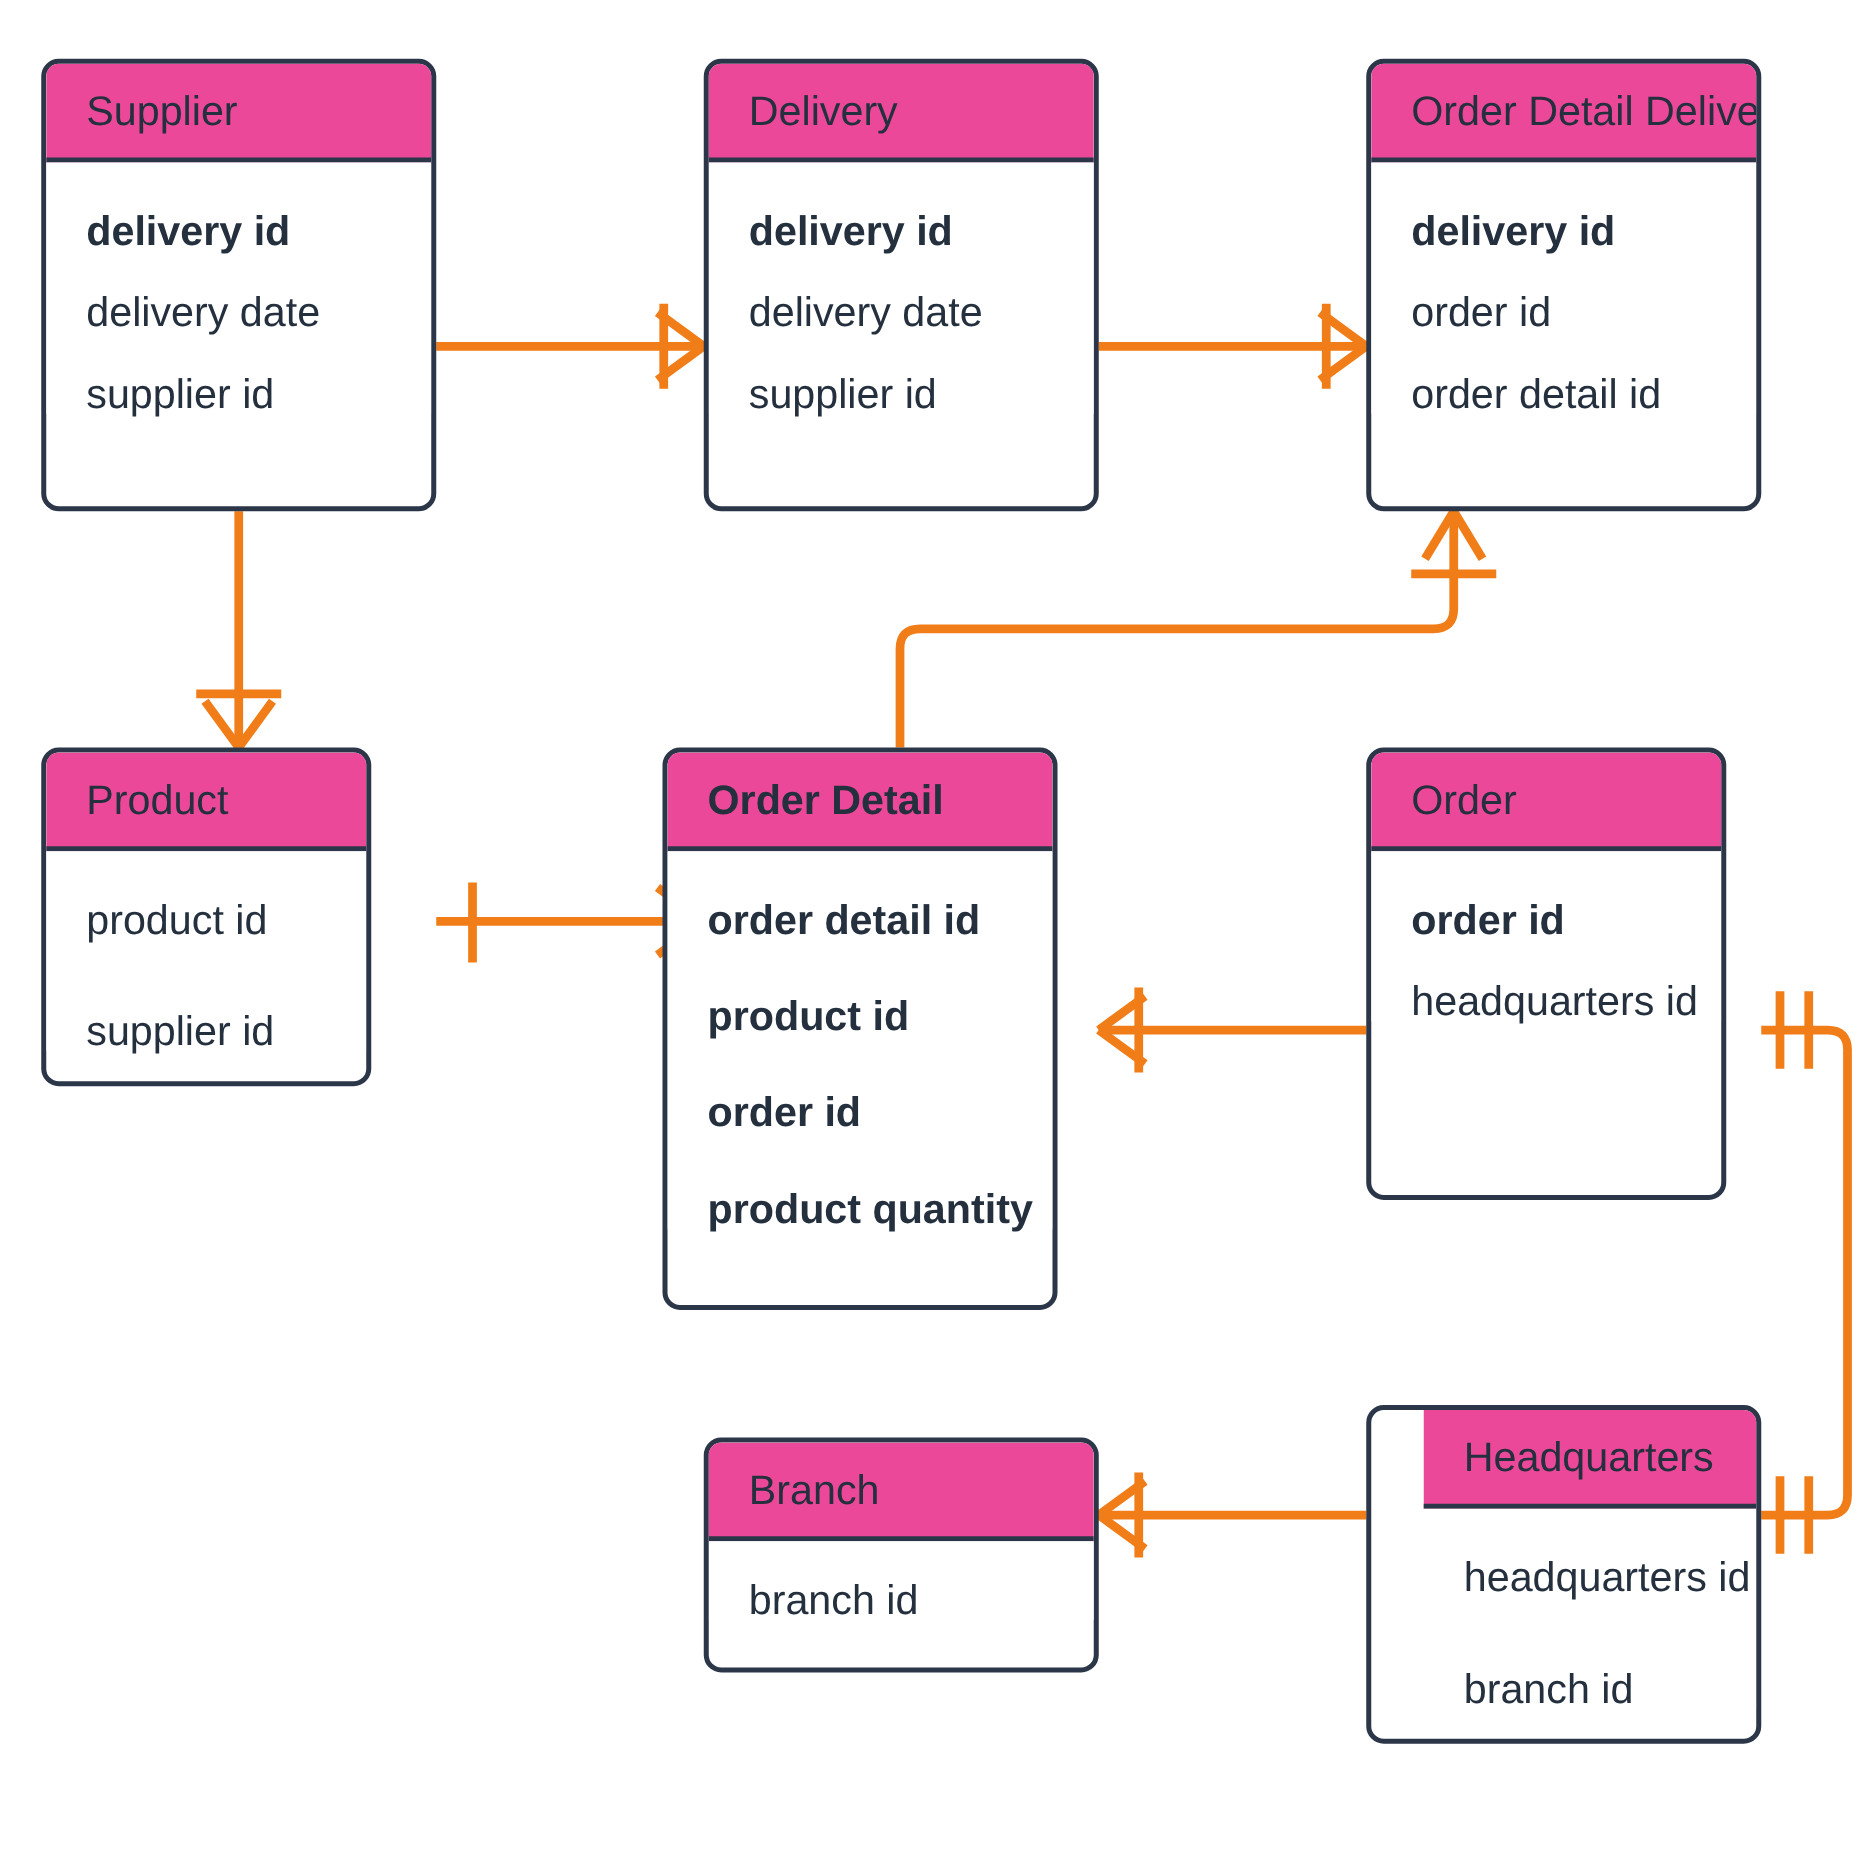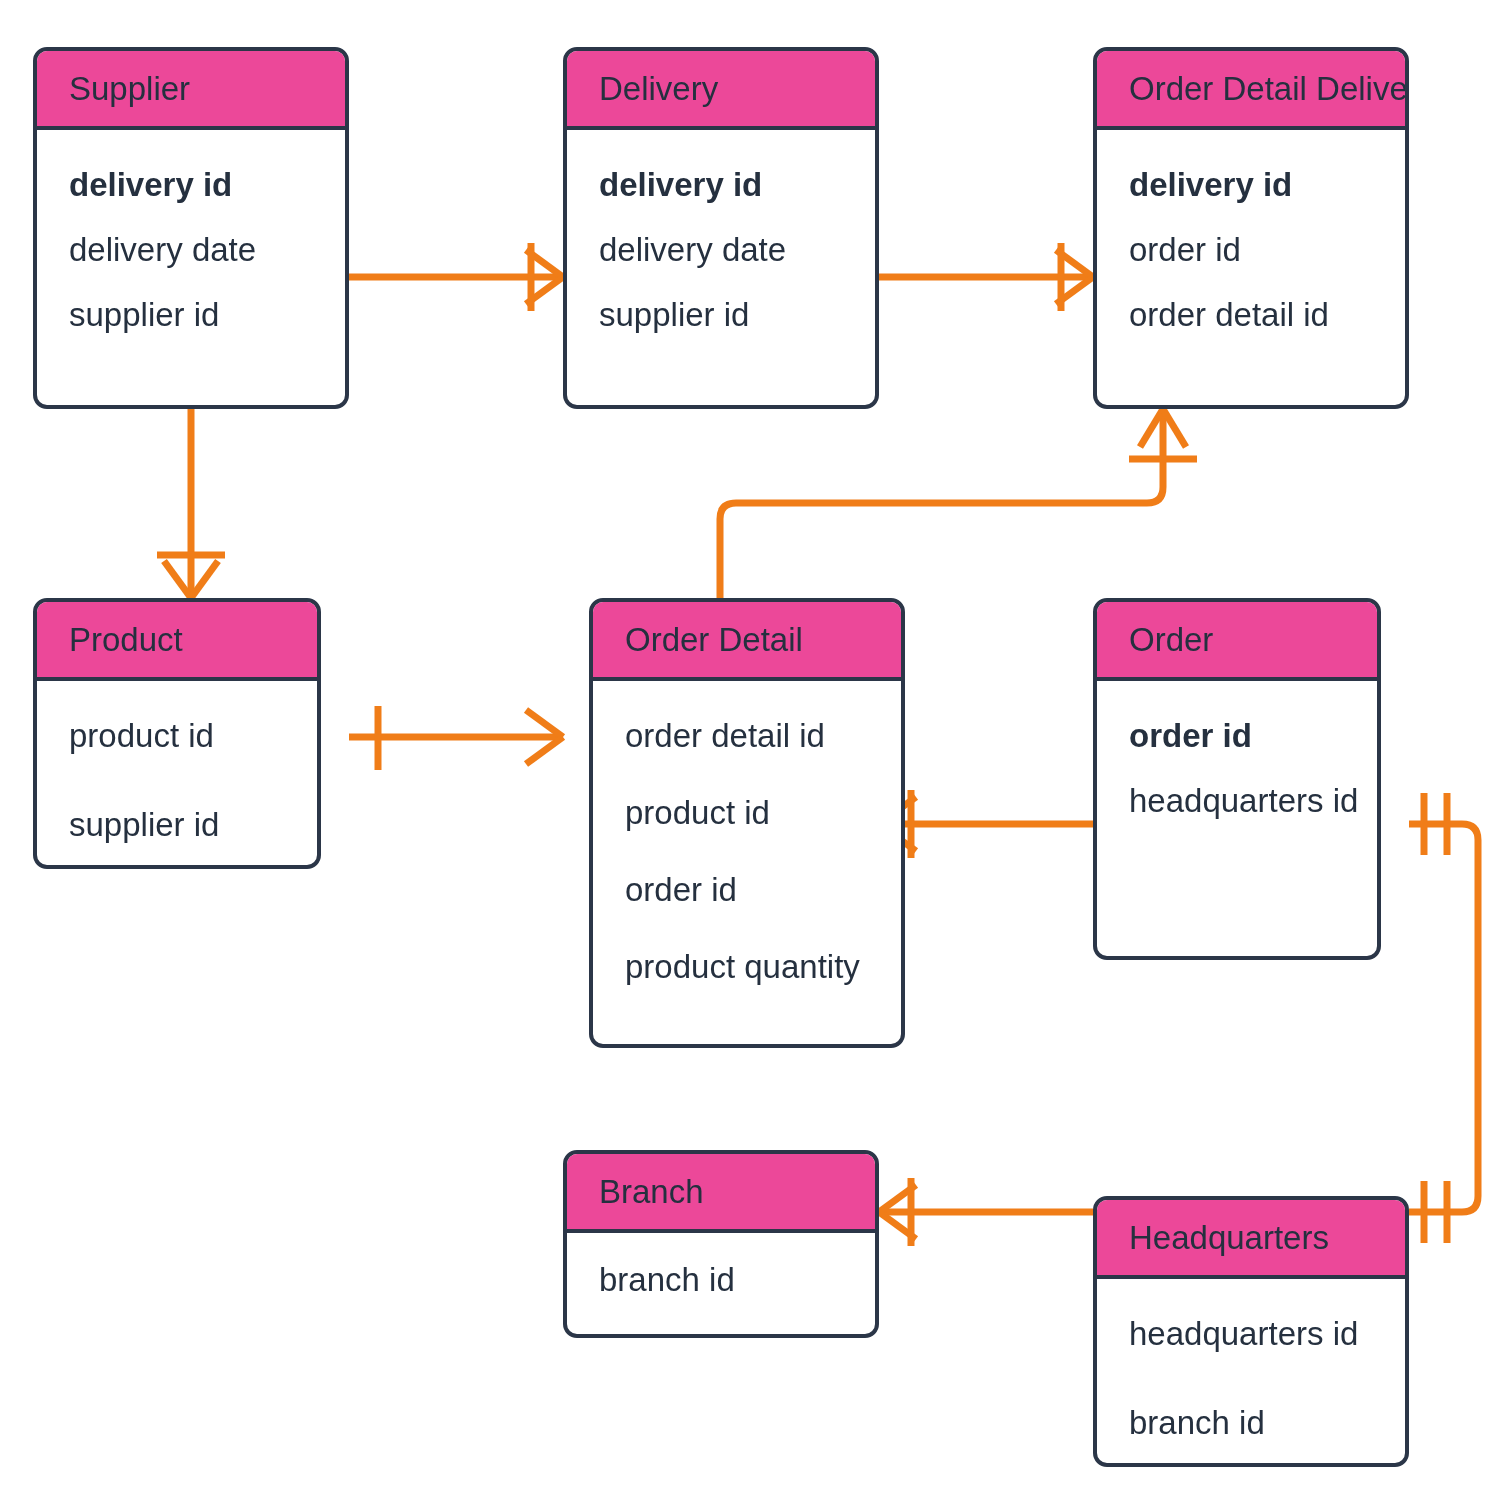--- a/index.html
+++ b/index.html
@@ -53,25 +53,25 @@
   .attr {
     color: #25303f;
     font-size: 33px;
     line-height: 1;
     white-space: nowrap;
   }
   
   #ent-supplier        { left: 33px;   top: 47px;   width: 316px; height: 362px; }
   #ent-delivery        { left: 563px;  top: 47px;   width: 316px; height: 362px; }
   #ent-odd             { left: 1093px; top: 47px;   width: 316px; height: 362px; }
-  #ent-product         { left: 33px;   top: 598px;  width: 288px; height: 271px; }
-  #ent-orderdetail     { left: 589px;  top: 598px;  width: 316px; height: 450px; }
+  #ent-product         { left: 33px;   top: 598px;  width: 264px; height: 271px; }
+  #ent-orderdetail     { left: 530px;  top: 598px;  width: 316px; height: 450px; font-weight: bold; }
   #ent-order           { left: 1093px; top: 598px;  width: 288px; height: 362px; }
   #ent-branch          { left: 563px;  top: 1150px; width: 316px; height: 188px; }
-  #ent-headquarters    { left: 1093px; top: 1196px; width: 316px; height: 271px; }
+  #ent-headquarters    { left: 1093px; top: 1124px; width: 316px; height: 271px; padding-left: 42px; }
 
   .attrs-3 .attr { padding: 32px 0 0 0; }
   .attrs-3 .attr:first-child { padding-top: 38px; font-weight: bold; }
   .attrs-2 .attr { padding: 56px 0 0 0; }
   .attrs-2 .attr:first-child { padding-top: 38px; }
   .attrs-4 .attr { padding: 44px 0 0 0; }
   .attrs-4 .attr:first-child { padding-top: 38px; }
   .attrs-1 .attr { padding-top: 30px; }
 </style>
 </head>

